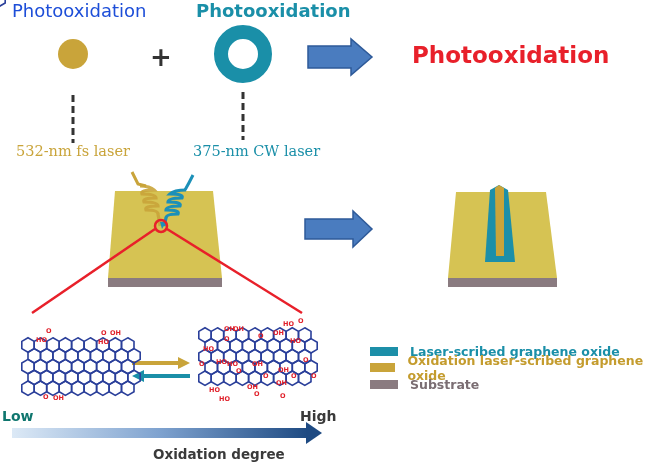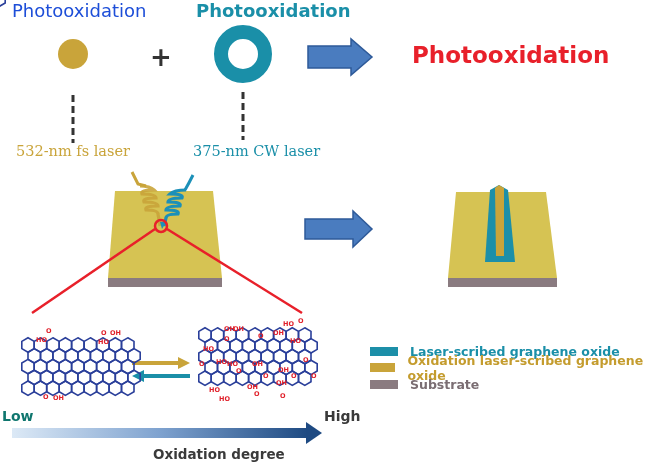--- a/index.html
+++ b/index.html
@@ -6,21 +6,21 @@
   body { width: 660px; height: 467px; position: relative; overflow: hidden; font-family: "DejaVu Sans", sans-serif; }
   .abs { position: absolute; }
   .title-ox { left: 12px; top: 0px; font-size: 18px; font-weight: normal; color: #1d4ed8; }
   .title-red { left: 196px; top: 0px; font-size: 18px; font-weight: bold; color: #1a8fa8; }
   .plus { left: 150px; top: 42px; font-size: 26px; font-weight: bold; color: #333; }
   .subdiff { left: 412px; top: 42px; font-size: 23px; font-weight: bold; color: #e8202a; }
   .laser-label { font-family: "DejaVu Serif", serif; font-size: 14.5px; }
   .l532 { left: 16px; top: 143px; color: #c9a43a; }
   .l375 { left: 193px; top: 143px; color: #1a8fa8; }
   .low { left: 2px; top: 408px; font-size: 14px; font-weight: bold; color: #0f766e; }
-  .high { left: 300px; top: 408px; font-size: 14px; font-weight: bold; color: #3a3a3a; margin-left: 24px; }
+  .high { left: 300px; top: 408px; font-size: 14px; font-weight: bold; color: #3a3a3a; }
   .oxdeg { left: 108px; top: 446px; font-size: 13.5px; font-weight: bold; color: #3a3a3a; margin-left: 45px; }
   .legend { left: 370px; top: 343px; }
   .legend-row { display: flex; align-items: center; height: 16.5px; }
   .swatch { width: 28px; height: 9px; margin-right: 12px; }
   .legend-label { font-size: 12.5px; font-weight: bold; }
   svg { position: absolute; left: 0; top: 0; }
 </style>
 </head>
 <body>
 

